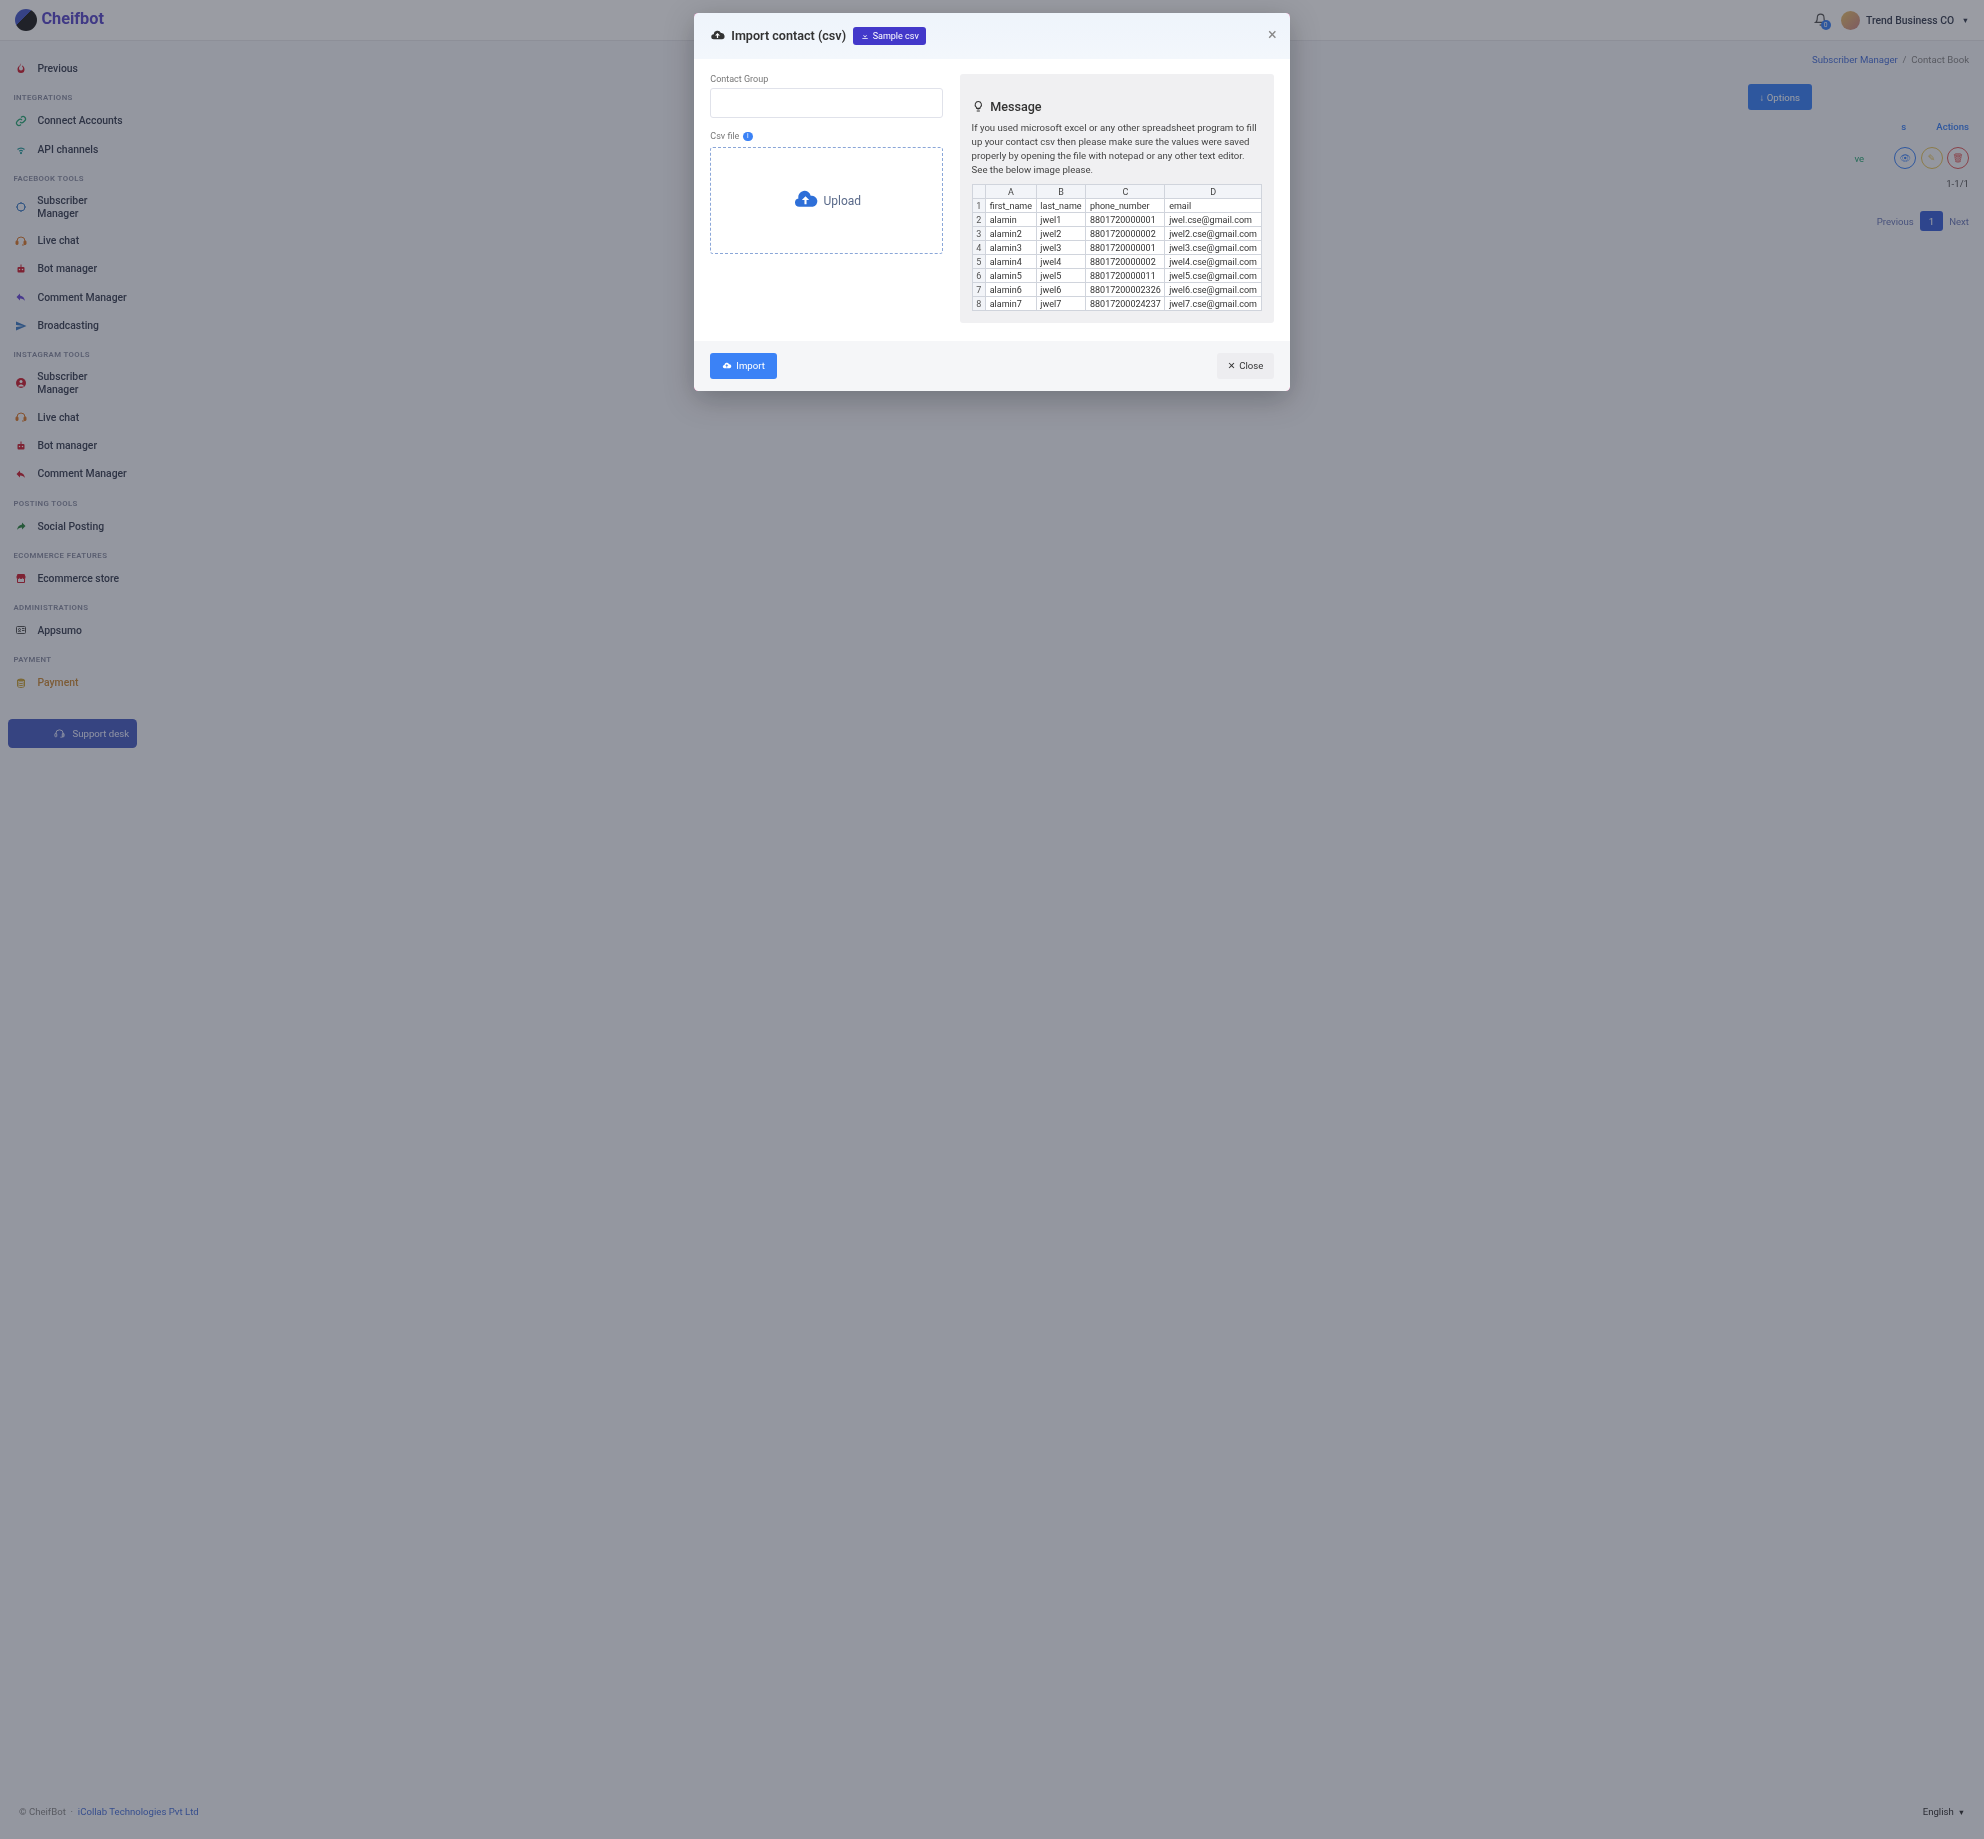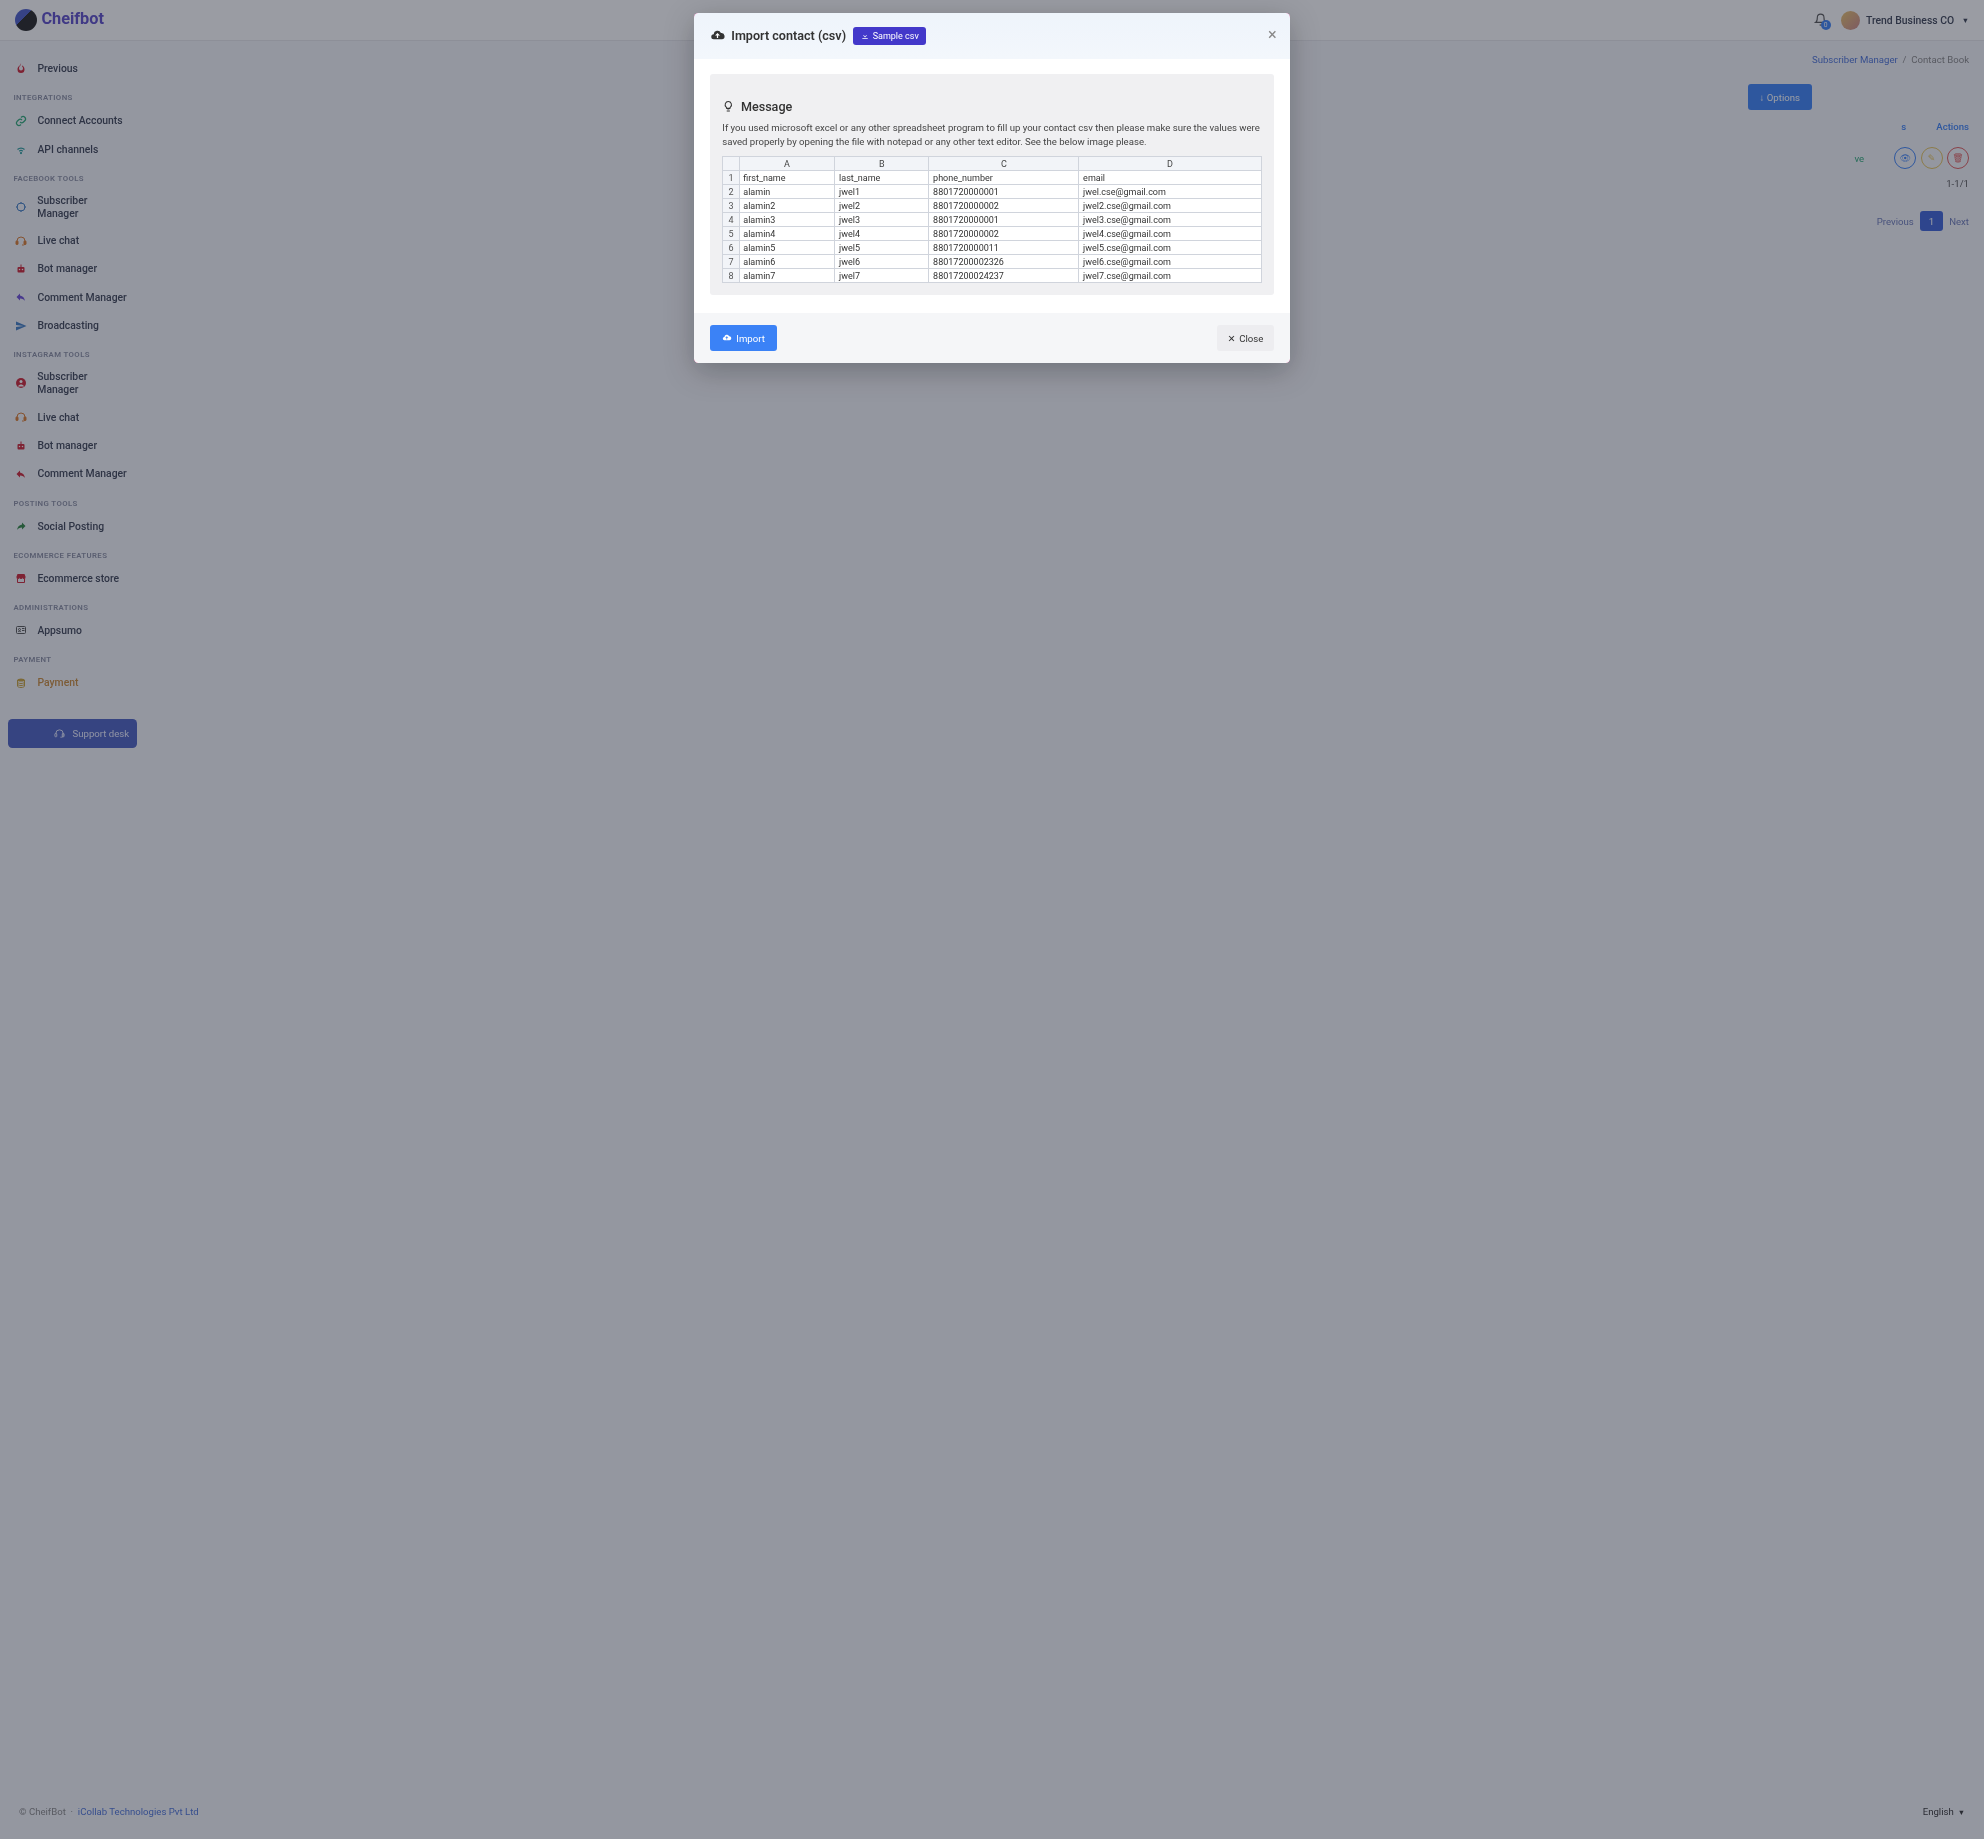--- a/index.html
+++ b/index.html
@@ -328,20 +328,37 @@
         <span>
           <svg width="8.1" height="8.1" viewBox="0 0 24 24" fill="currentColor">
               <path d="M12 3v10l4-4 1.4 1.4L12 16l-5.4-5.6L8 9l4 4V3h0zM4 18h16v2H4z"></path>
             </svg>
         </span>
         <span>Sample csv</span>
       </button>
       <button class="modal-close">×</button>
     </div>
     <div class="modal-body">
+      <div class="left-col">
+        <label class="field-label">Contact Group</label>
+        <input class="field-input" type="text" style="">
+        <div class="csv-label">
+          <span>Csv file</span>
+          <span class="info-i">i</span>
+        </div>
+        <div class="dropzone">
+          <span class="cloud-icon">
+            <svg width="25" height="25" viewBox="0 0 24 24" fill="currentColor">
+                <path d="M19 18H6a4 4 0 0 1-.8-7.93A6 6 0 0 1 17 7.5 4.5 4.5 0 0 1 19 18z"></path>
+                <path fill="#fff" d="M12 8l3.5 3.5h-2.5v4h-2v-4H8.5z"></path>
+              </svg>
+          </span>
+          <span>Upload</span>
+        </div>
+      </div>
       <div class="right-col">
         <div class="msg-title">
           <span>
             <svg width="12.6" height="12.6" viewBox="0 0 24 24" fill="none" stroke="#333" stroke-width="2">
                 <path d="M9 21h6M10 17h4M12 3a6 6 0 0 0-4 10.5c.7.8 1 1.5 1 2.5h6c0-1 .3-1.7 1-2.5A6 6 0 0 0 12 3z"></path>
               </svg>
           </span>
           <span>Message</span>
         </div>
         <div class="msg-text">If you used microsoft excel or any other spreadsheet program to fill up your contact csv then please make sure the values were saved properly by opening the file with notepad or any other text editor. See the below image please.</div>

